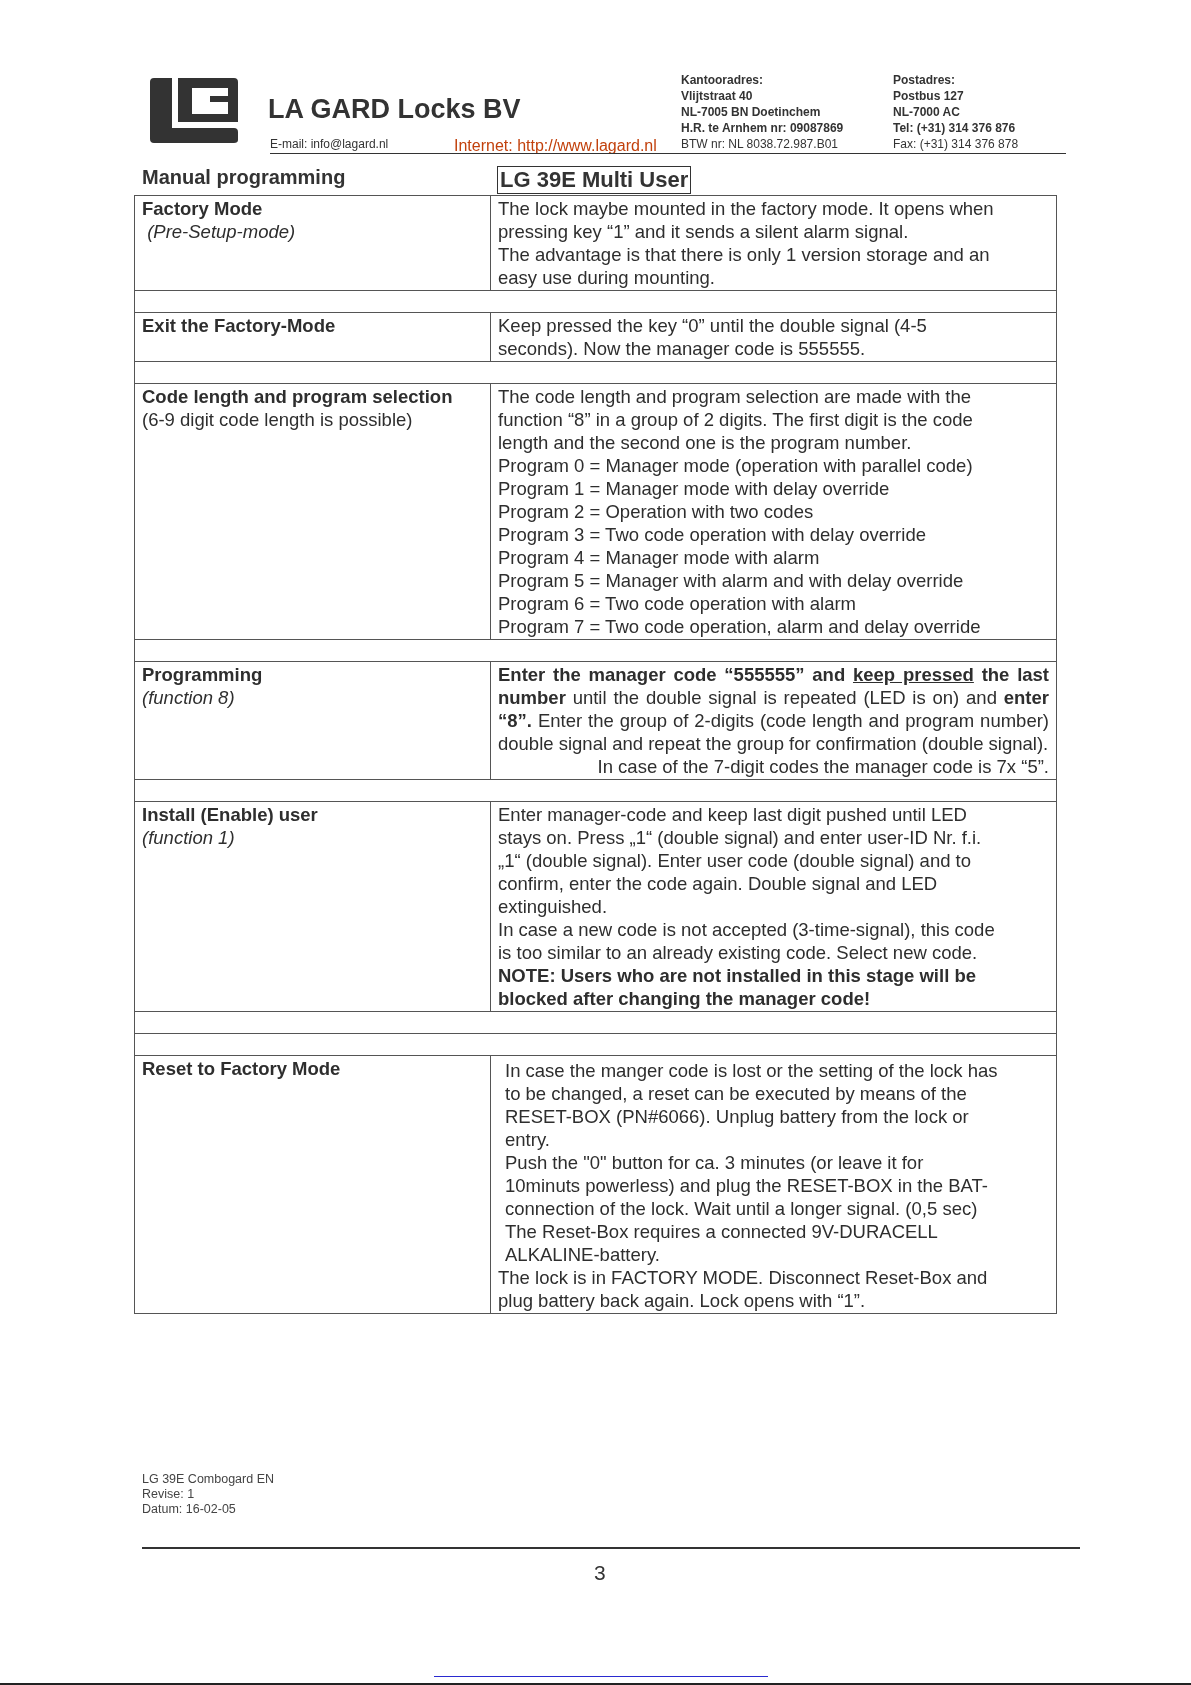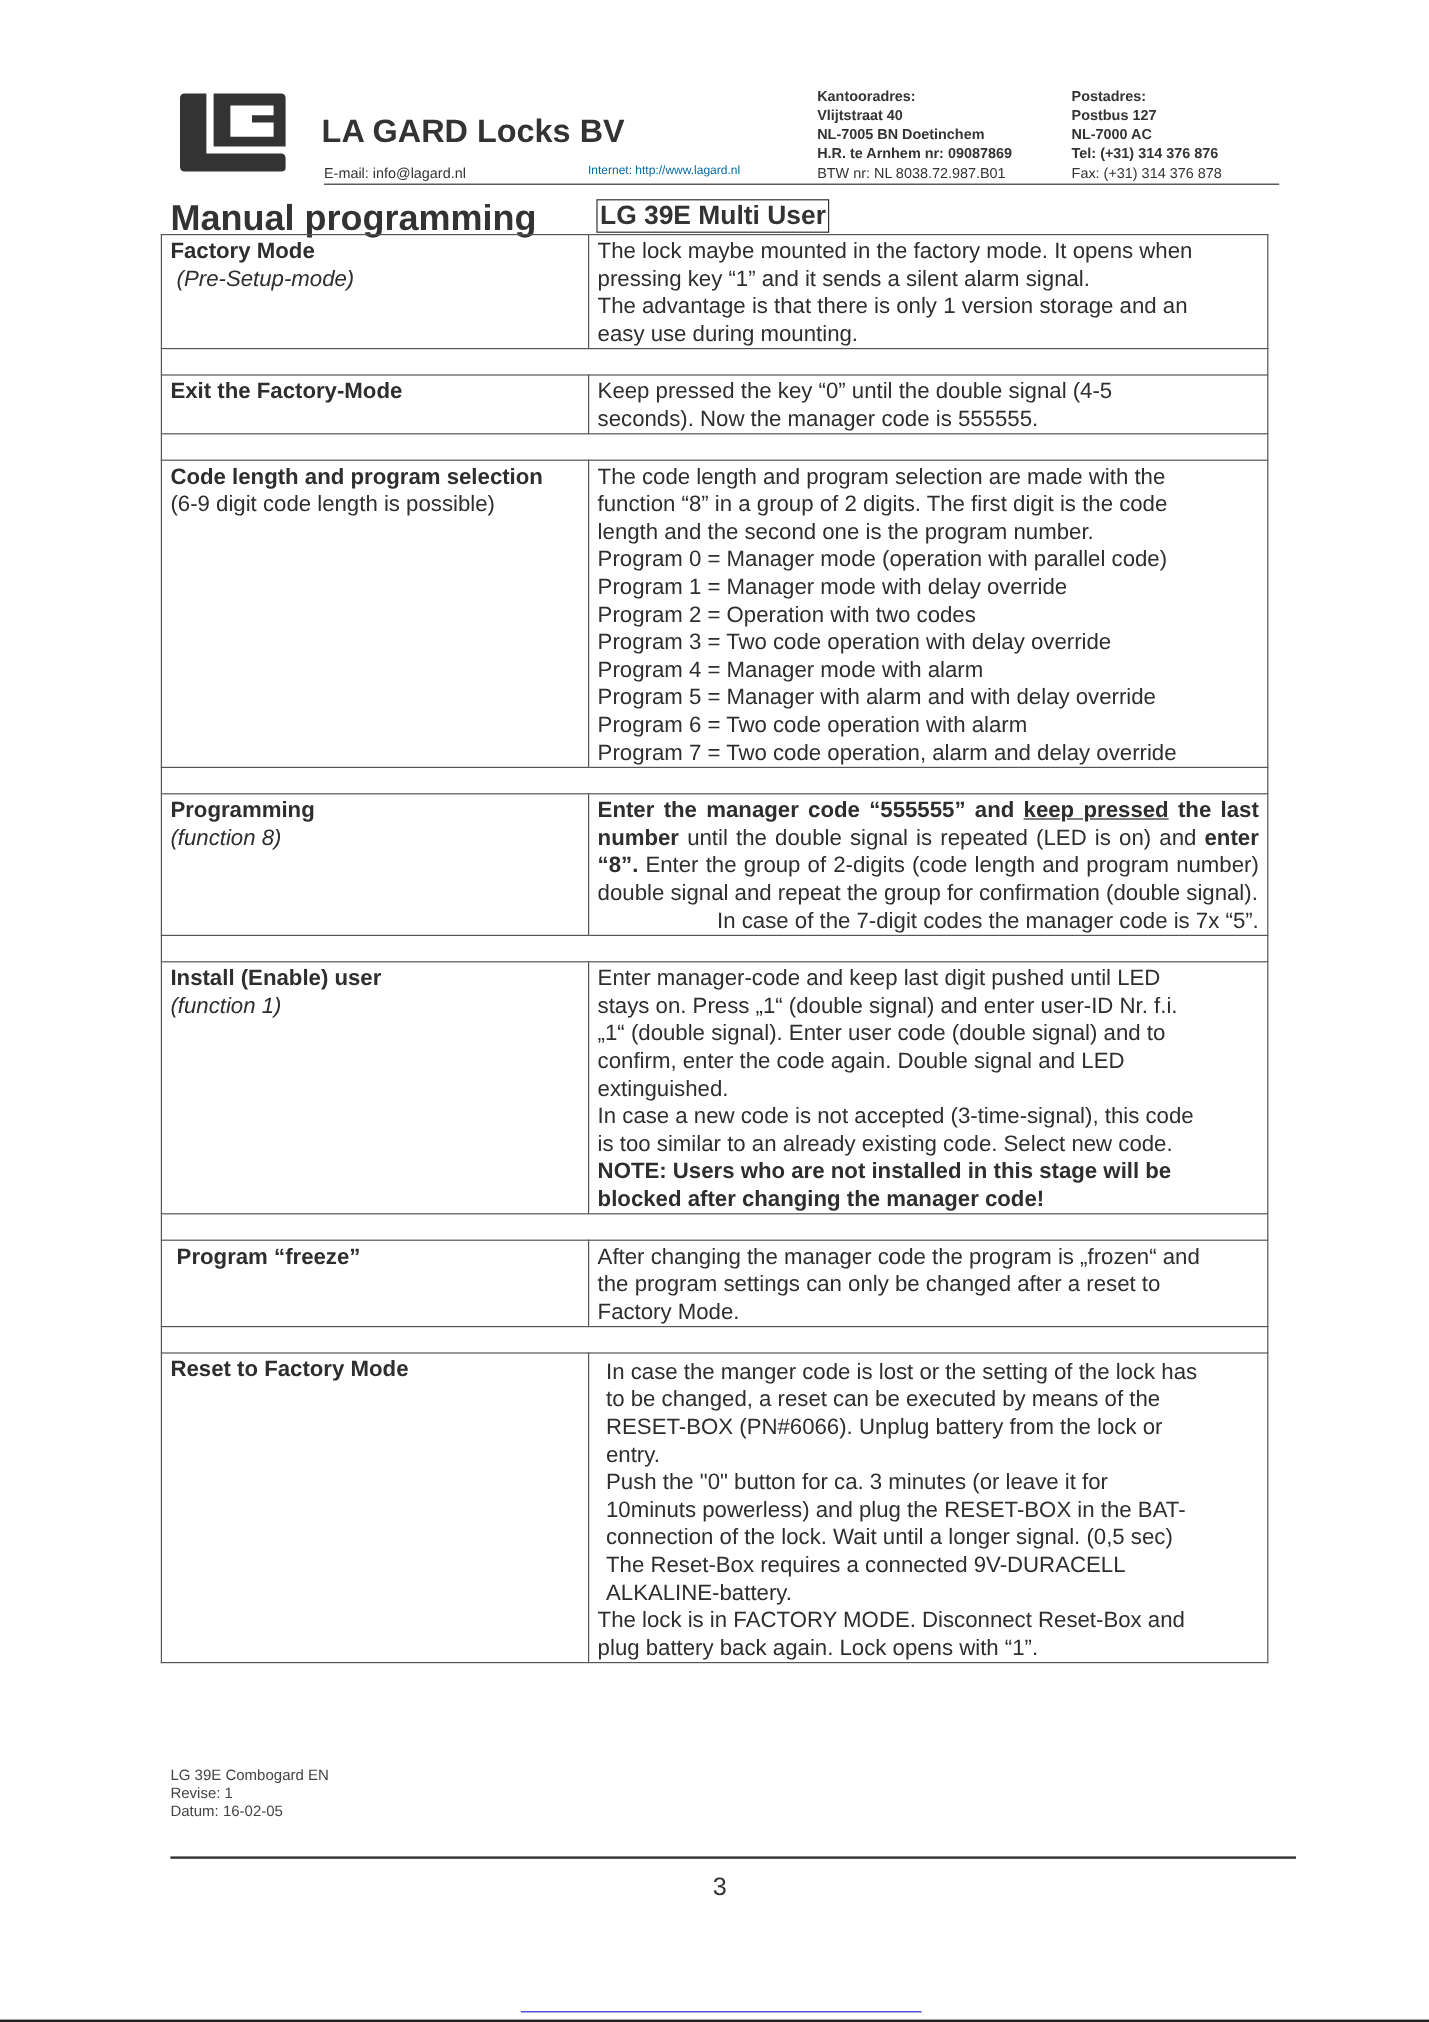--- a/index.html
+++ b/index.html
@@ -1,25 +1,25 @@
 <!DOCTYPE html>
 <html><head>
 <meta charset="utf-8">
 <style>
   html, body { margin:0; padding:0; background:#fff; }
   body { width:1191px; height:1685px; position:relative; overflow:hidden; font-family:"Liberation Sans", sans-serif; color:#2e2e2e; }
   .logo { position:absolute; left:148px; top:76px; width:92px; height:68px; }
   .company { position:absolute; left:268px; top:94px; font-size:27px; font-weight:bold; color:#333; }
   .email { position:absolute; left:270px; top:137px; font-size:12px; color:#333; }
-  .web { position:absolute; left:454px; top:137px; font-size:10px; color:#0369a1;margin-left:36px; }
+  .web { position:absolute; left:454px; top:137px; font-size:16px; color:#c2410c; }
   .addr { position:absolute; top:72px; font-size:12px; line-height:16px; color:#333; }
   .addr div { white-space:nowrap; }
   .addr .b { font-weight:bold; }
   .hdr-rule { position:absolute; left:270px; top:153px; width:796px; height:1px; background:#333; }
-  .title-left { position:absolute; left:142px; top:166px; font-size:30px; font-weight:bold; color:#333; }
+  .title-left { position:absolute; left:142px; top:166px; font-size:20px; font-weight:bold; color:#333; }
   .title-right { position:absolute; left:497px; top:166px; font-size:22px; font-weight:bold; color:#333; border:1.5px solid #333; padding:0 2px; line-height:26px; }
   table.main { position:absolute; left:134px; top:195px; width:923px; border-collapse:collapse; font-size:18.5px; line-height:23px; }
   table.main td { border:1px solid #555; vertical-align:top; padding:1px 7px 1px 7px; color:#2e2e2e; }
   table.main td.l { width:341px; }
   table.main tr.gap td { height:21px; padding:0; }
   .lbl { font-weight:bold; }
   .it { font-style:italic; }
   .just { text-align:justify; }
   .bold { font-weight:bold; }
   .ul { text-decoration:underline; }
@@ -138,30 +138,20 @@
       <div>extinguished.</div>
       <div>In case a new code is not accepted (3-time-signal), this code</div>
       <div>is too similar to an already existing code. Select new code.</div>
       <div class="bold">NOTE: Users who are not installed in this stage will be</div>
       <div class="bold">blocked after changing the manager code!</div>
     </td>
   </tr>
   <tr class="gap">
         <td colspan="2"></td>
       </tr>
-  <tr>
-    <td class="l">
-      <div class="lbl" style="white-space:pre"> Program “freeze”</div>
-    </td>
-    <td>
-      <div>After changing the manager code the program is „frozen“ and</div>
-      <div>the program settings can only be changed after a reset to</div>
-      <div>Factory Mode.</div>
-    </td>
-  </tr>
   <tr class="gap">
         <td colspan="2"></td>
       </tr>
   <tr>
     <td class="l">
       <div class="lbl">Reset to Factory Mode</div>
     </td>
     <td style="padding-top:3px">
       <div style="padding-left:7px">
         <div>In case the manger code is lost or the setting of the lock has</div>

